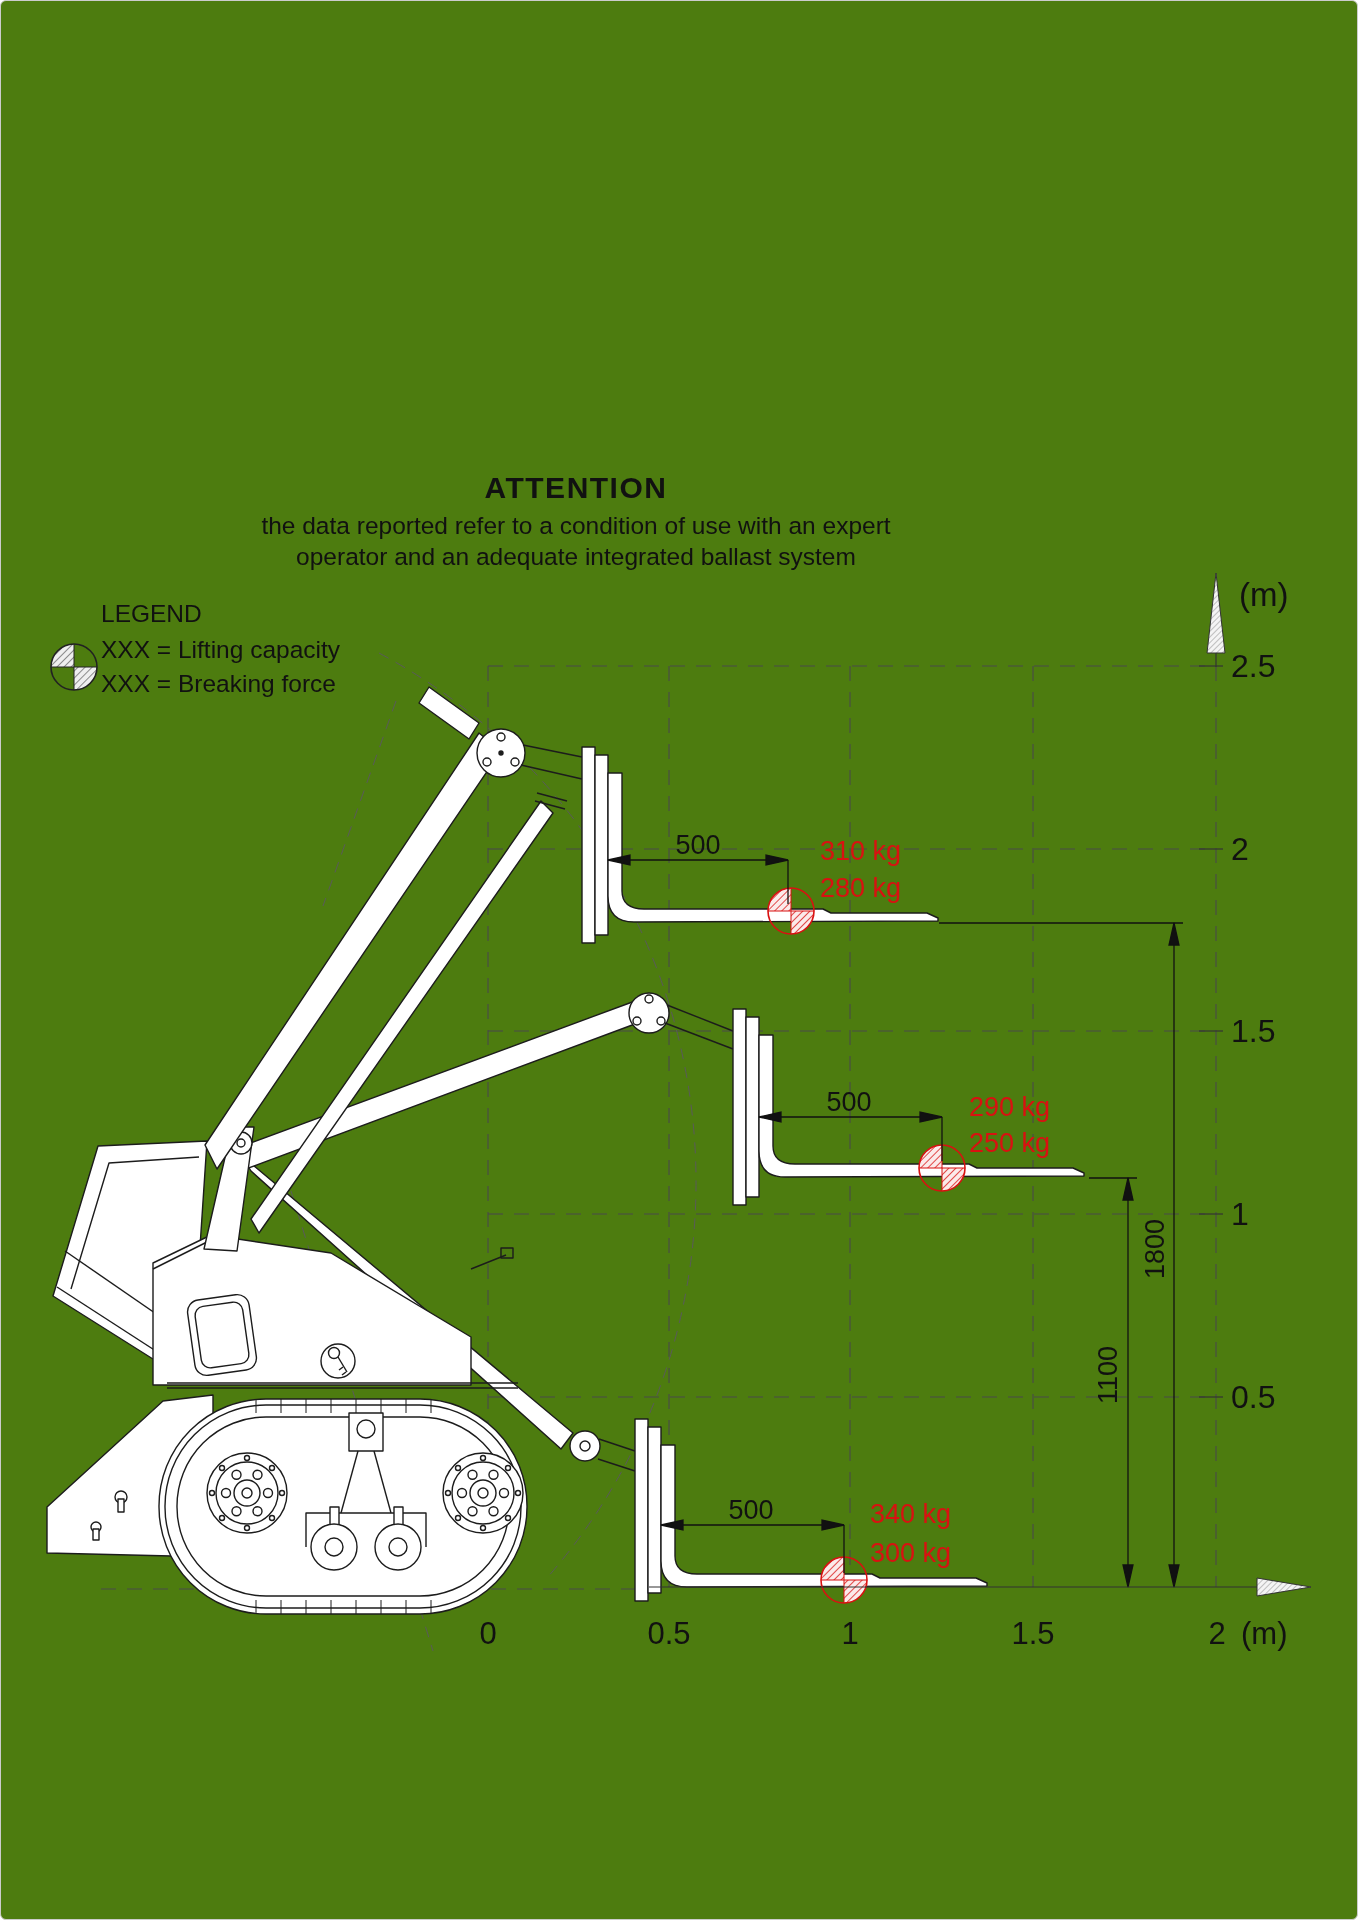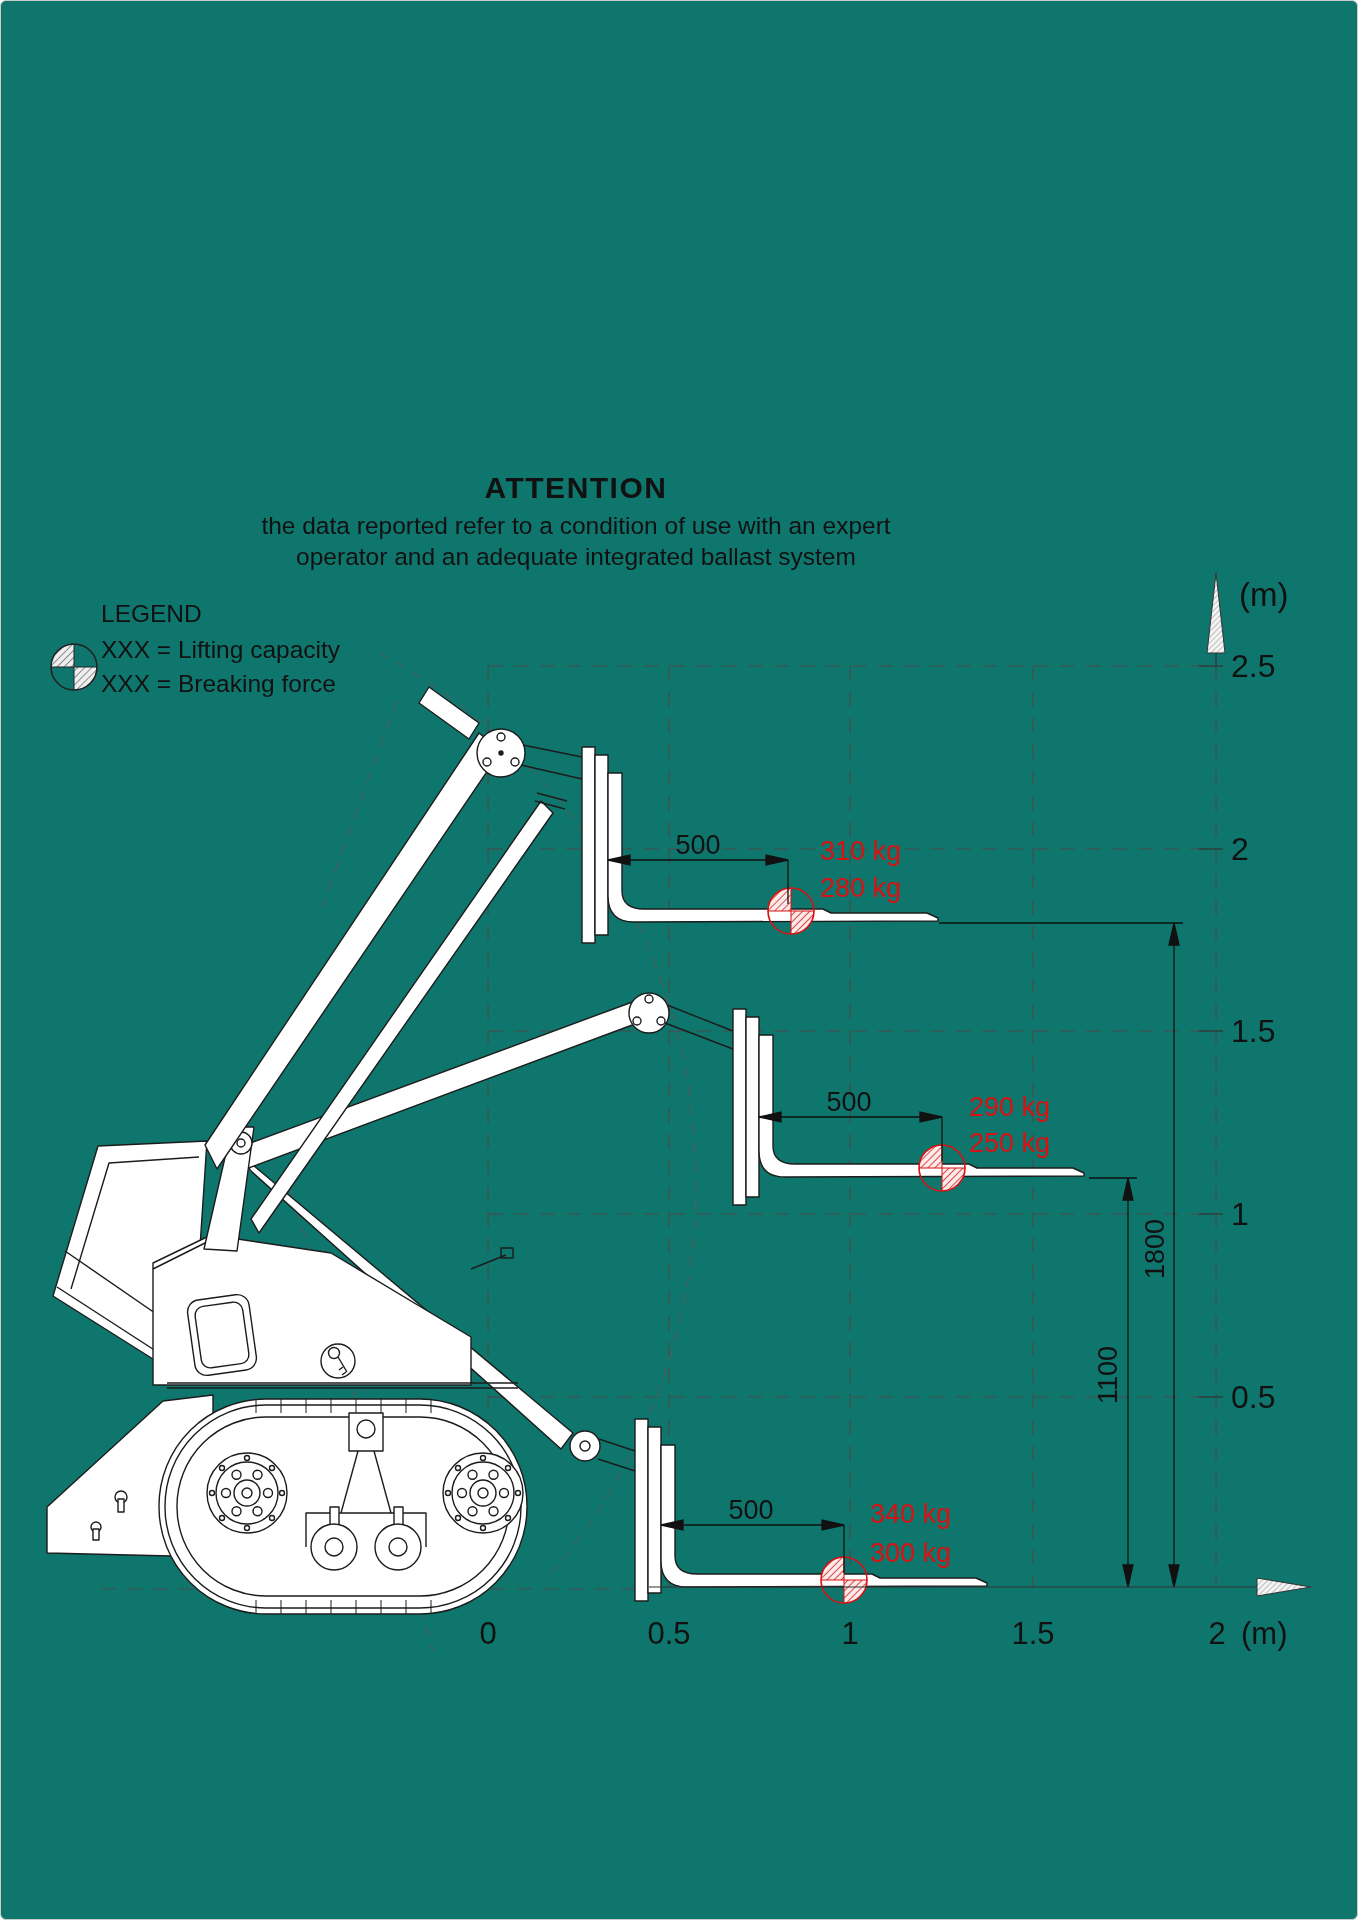--- a/index.html
+++ b/index.html
@@ -1,17 +1,17 @@
 <!DOCTYPE html>
 <html><head>
 <meta charset="utf-8">
 <style>
   html,body{margin:0;padding:0;background:#ffffff;}
   .page{
-    position:relative;width:1358px;height:1920px;background:#0f766e;
+    position:relative;width:1358px;height:1920px;background:#4d7c0f;
     border:1px solid #cccccc;border-radius:6px;box-sizing:border-box;
     font-family:"Liberation Sans", sans-serif;overflow:hidden;
   }
   svg text{font-family:"Liberation Sans", sans-serif;fill:#111;}
   .t-title{font-size:30px;font-weight:bold;letter-spacing:1.5px;}
   .t-sub{font-size:24.5px;}
   .t-legend{font-size:24.5px;}
   .t-axis{font-size:32px;}
   .t-xaxis{font-size:31px;}
   .t-unit{font-size:33px;}

